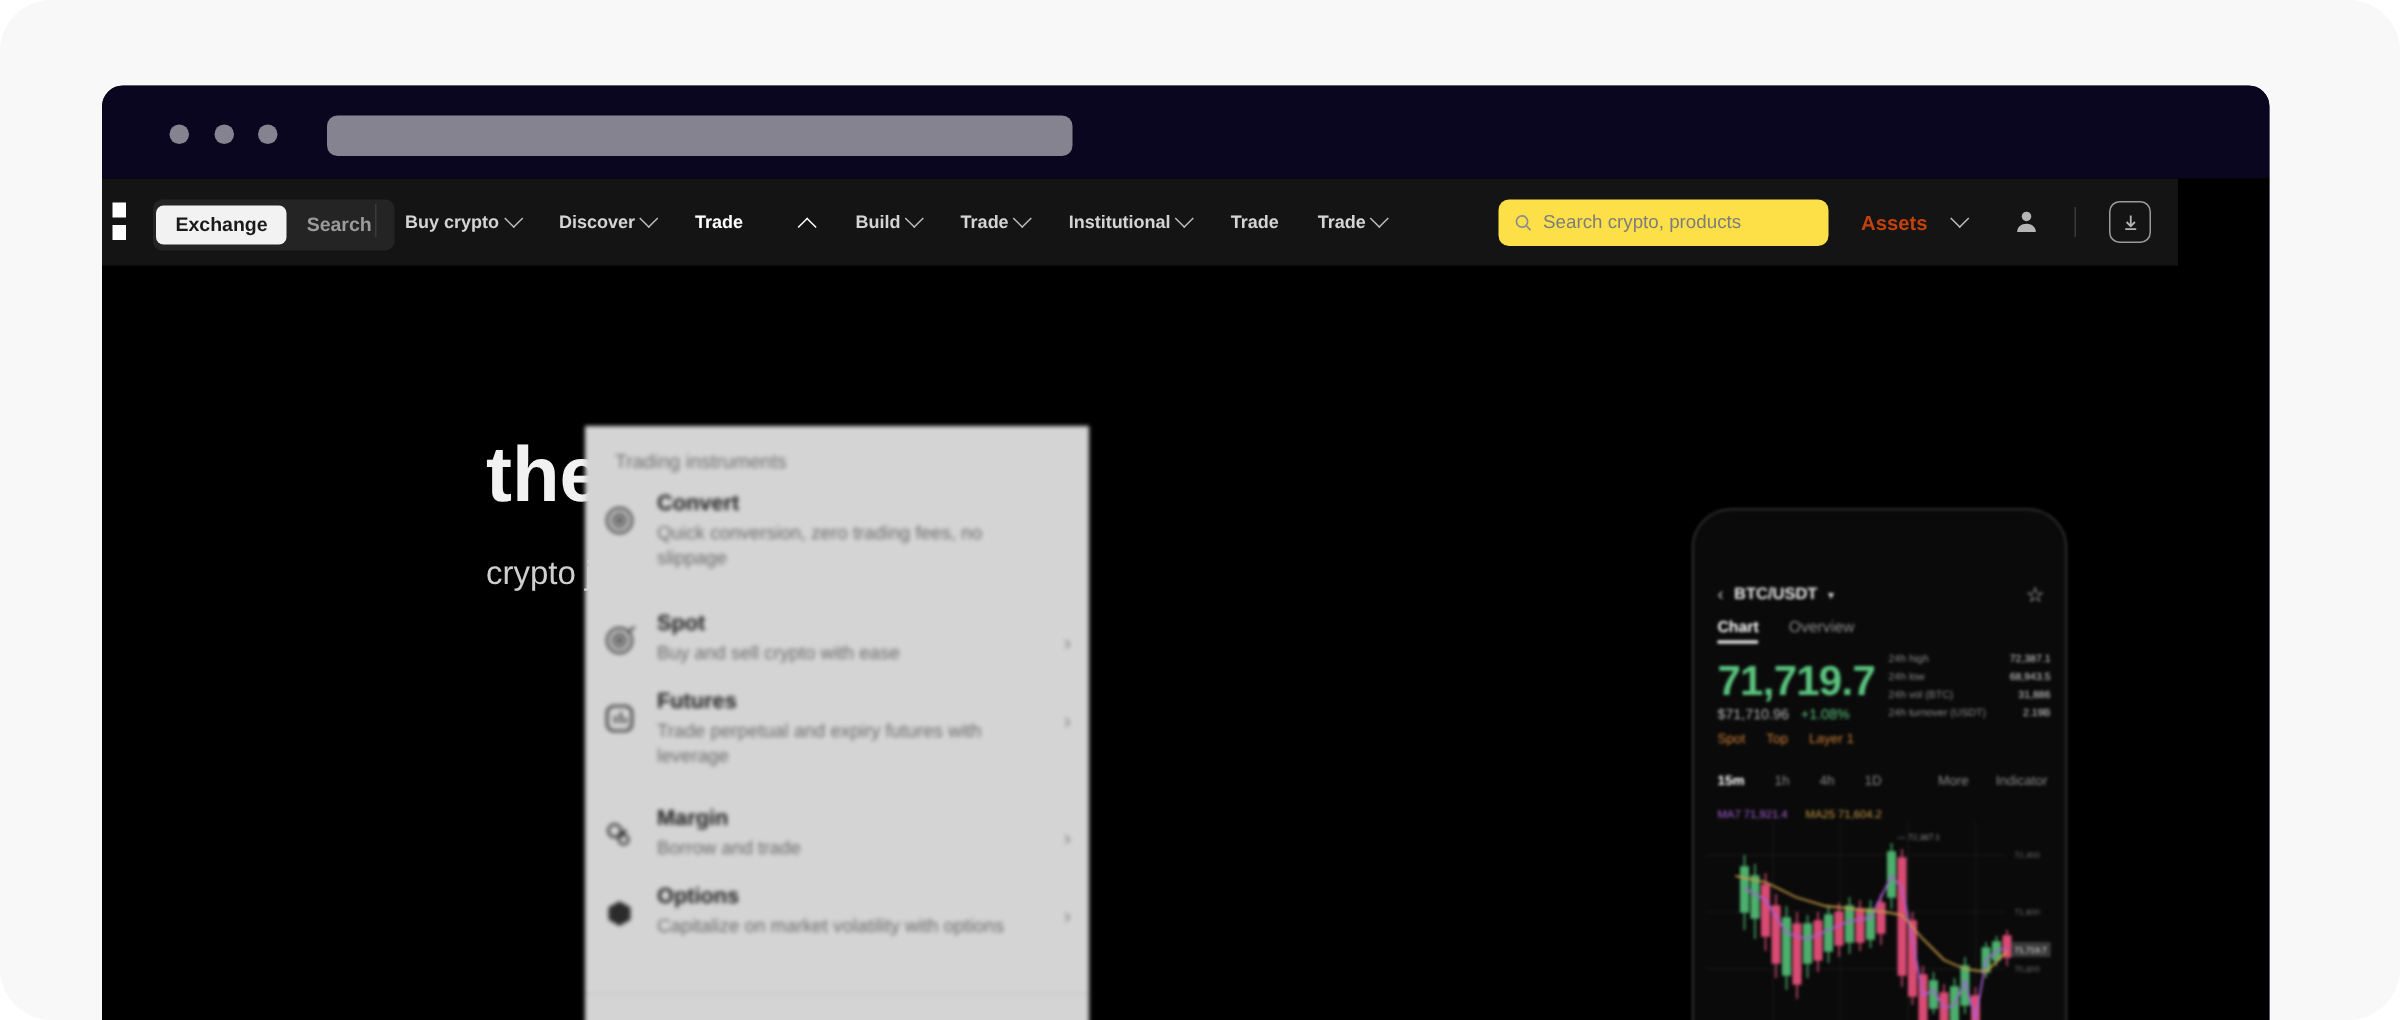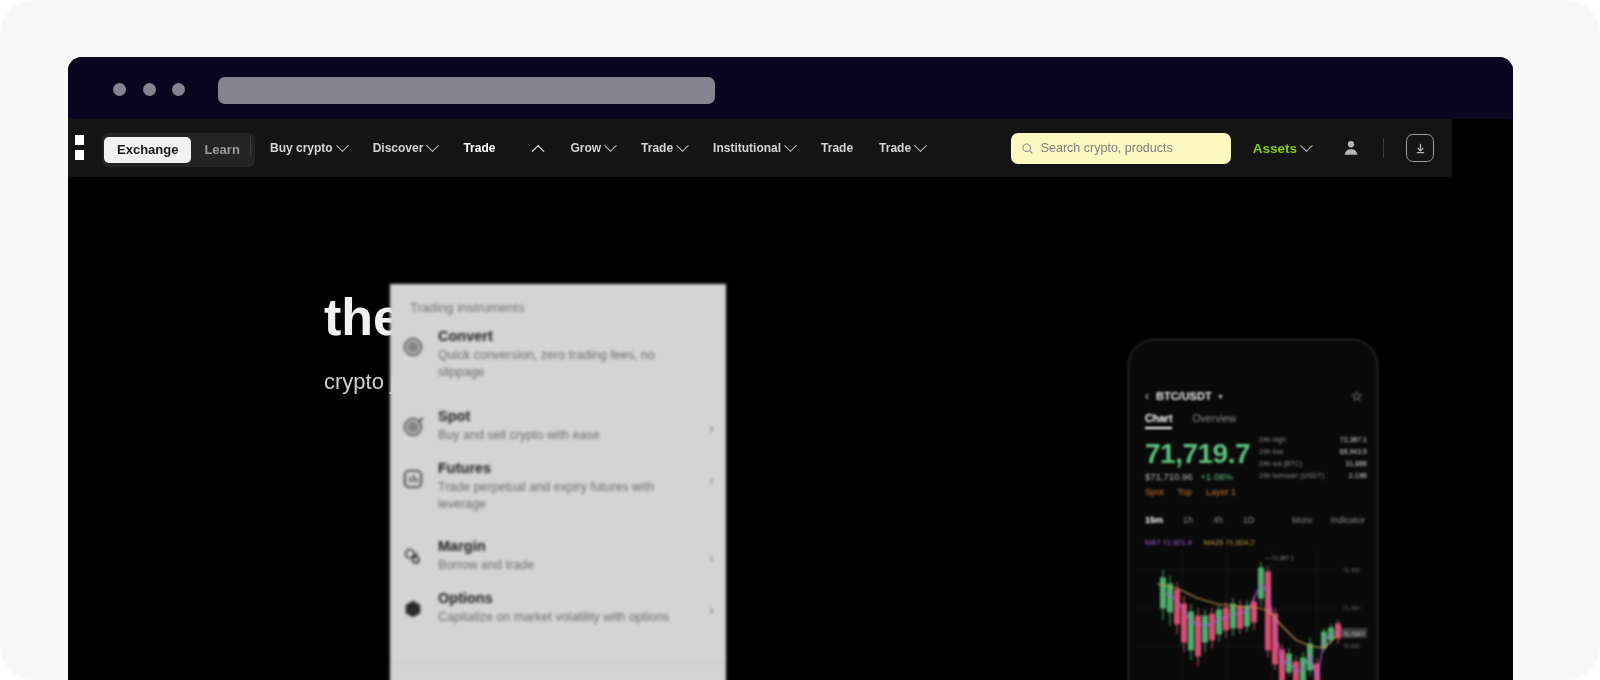--- a/index.html
+++ b/index.html
@@ -154,40 +154,40 @@
   #nav-right {
     position: absolute;
     right: 8px; top: 0;
     height: 58px;
     display: flex;
     align-items: center;
     gap: 0;
   }
   #search-box {
     width: 200px; height: 31px;
-    background: #fef9c3;
+    background: #fde047;
     border-radius: 7px;
     display: flex;
     align-items: center;
     gap: 7px;
     padding: 0 10px;
     margin-right: 22px;
   }
   #search-text {
     font-size: 12.5px;
     color: #7d7d7d;
     white-space: nowrap;
   }
   #assets-item {
     display: flex;
     align-items: center;
-    gap: 5px;
+    gap: 17px;
     font-size: 13.5px;
     font-weight: bold;
-    color: #84cc16;
+    color: #c2410c;
     margin-right: 30px;
   }
   #avatar-icon { margin-right: 22px; }
   #right-divider {
     width: 1px; height: 20px;
     background: #3a3a3a;
     margin-right: 22px;
   }
   #download-icon {
     width: 26px; height: 26px;
@@ -544,40 +544,40 @@
 
       <div id="nav">
 
         <div id="okx-logo">
           <i class="a"></i>
             <i class="b"></i>
         </div>
 
         <div id="seg-toggle">
           <div class="seg active">Exchange</div>
-          <div class="seg">Learn</div>
+          <div class="seg">Search</div>
         </div>
 
         <div id="nav-divider"></div>
 
         <div id="nav-items">
           <div class="nav-item">
             <span>Buy crypto</span>
             <span class="caret"></span>
           </div>
           <div class="nav-item">
             <span>Discover</span>
             <span class="caret"></span>
           </div>
           <div class="nav-item open">
             <span>Trade</span>
             <span class="caret up"></span>
           </div>
           <div class="nav-item">
-            <span>Grow</span>
+            <span>Build</span>
             <span class="caret"></span>
           </div>
           <div class="nav-item">
             <span>Trade</span>
             <span class="caret"></span>
           </div>
           <div class="nav-item">
             <span>Institutional</span>
             <span class="caret"></span>
           </div>

